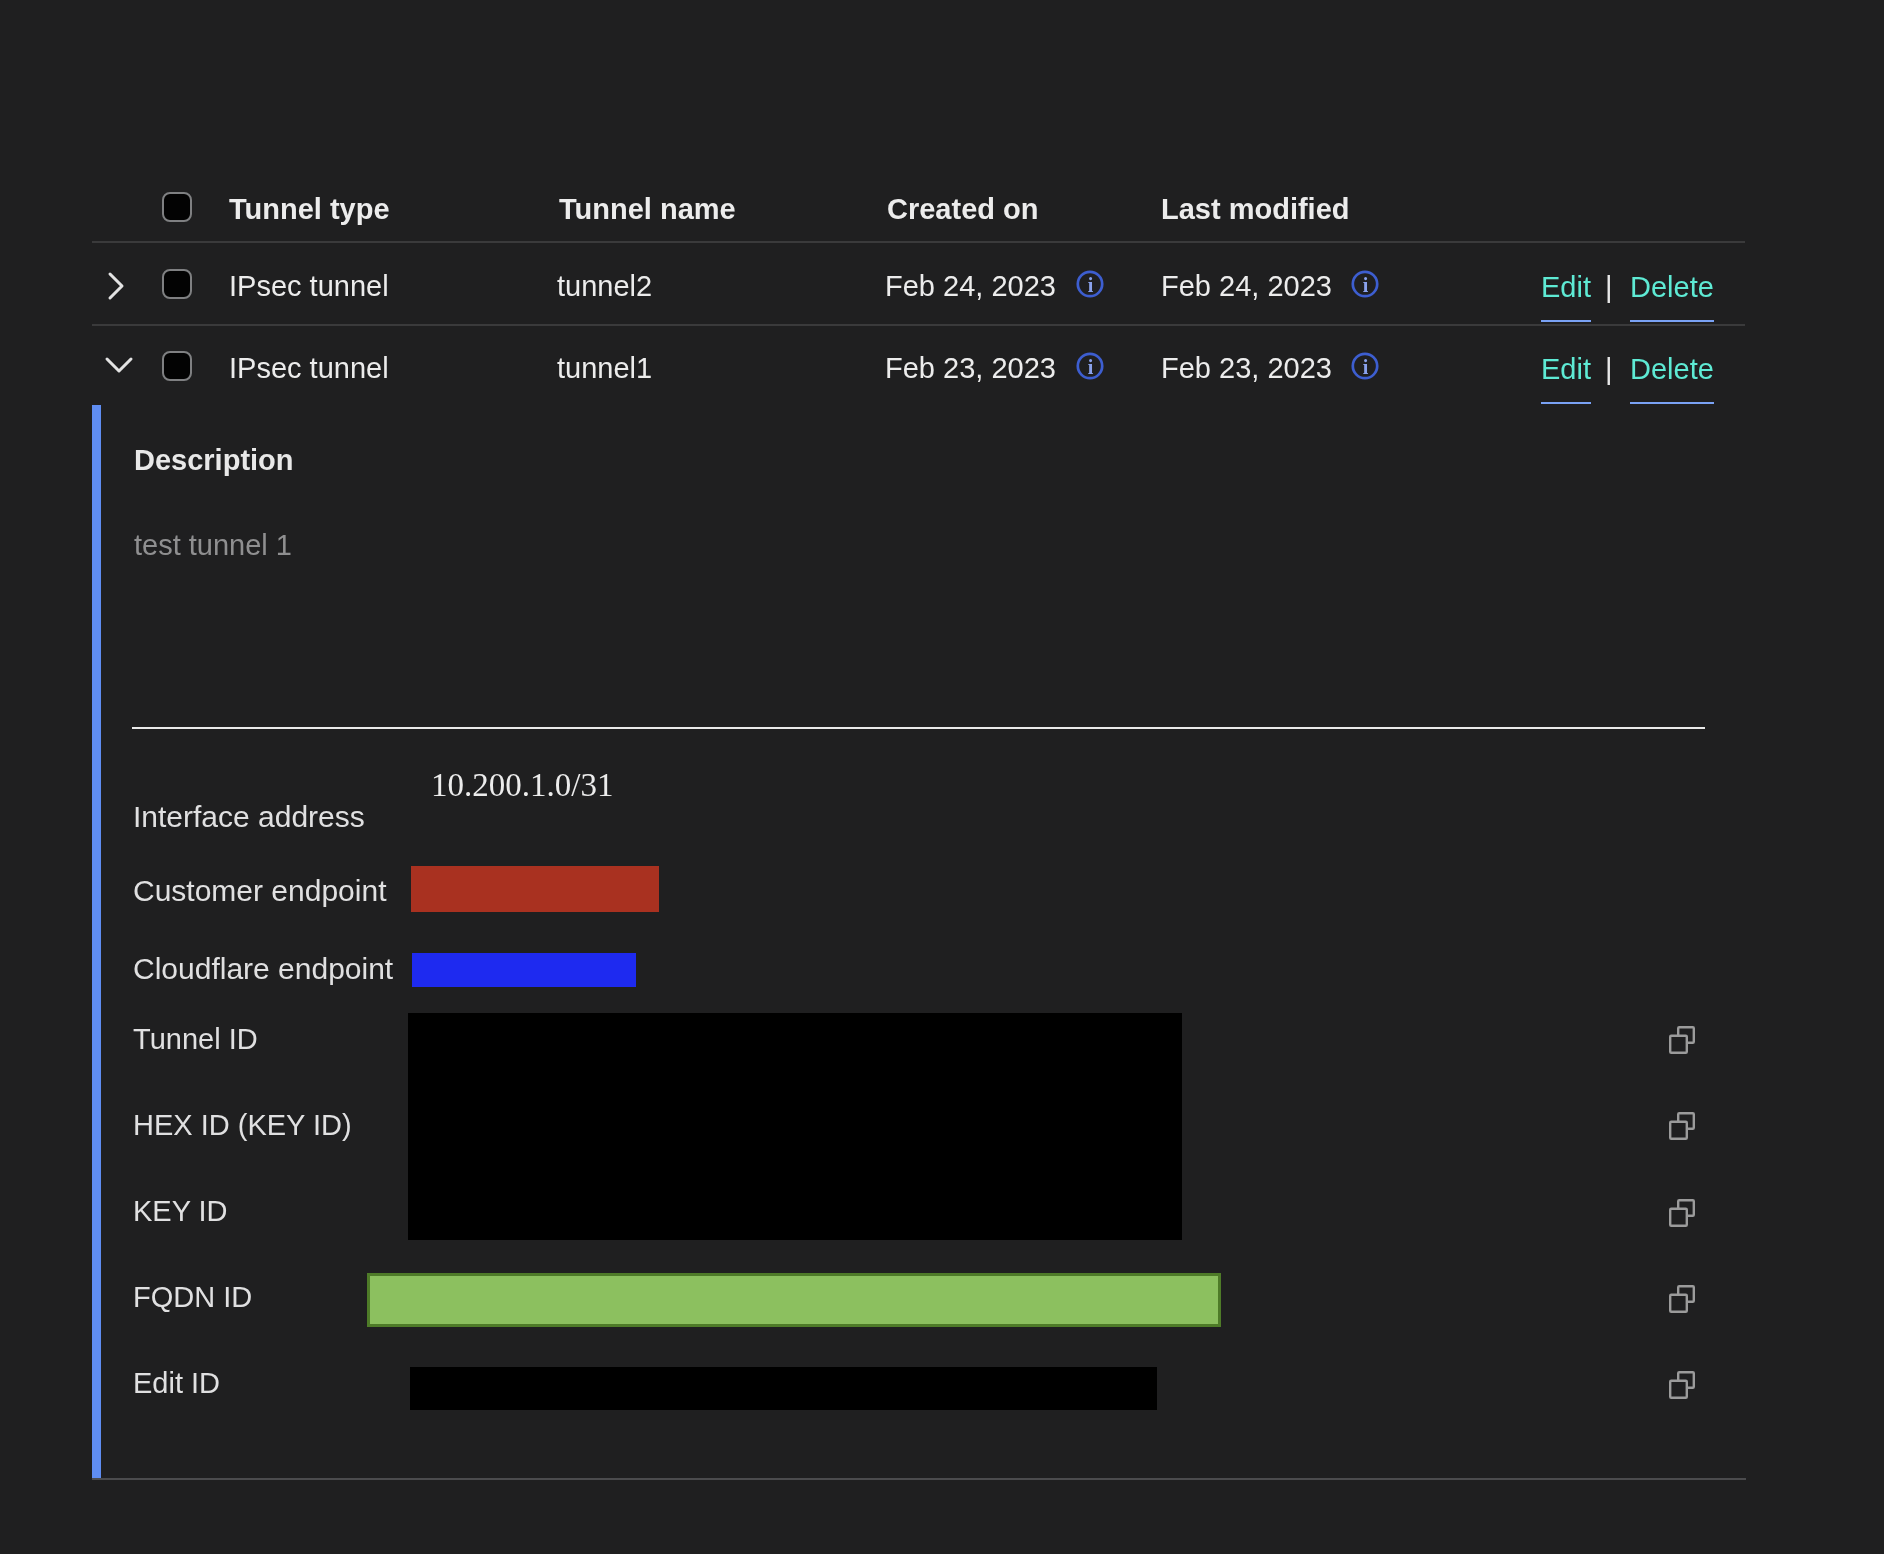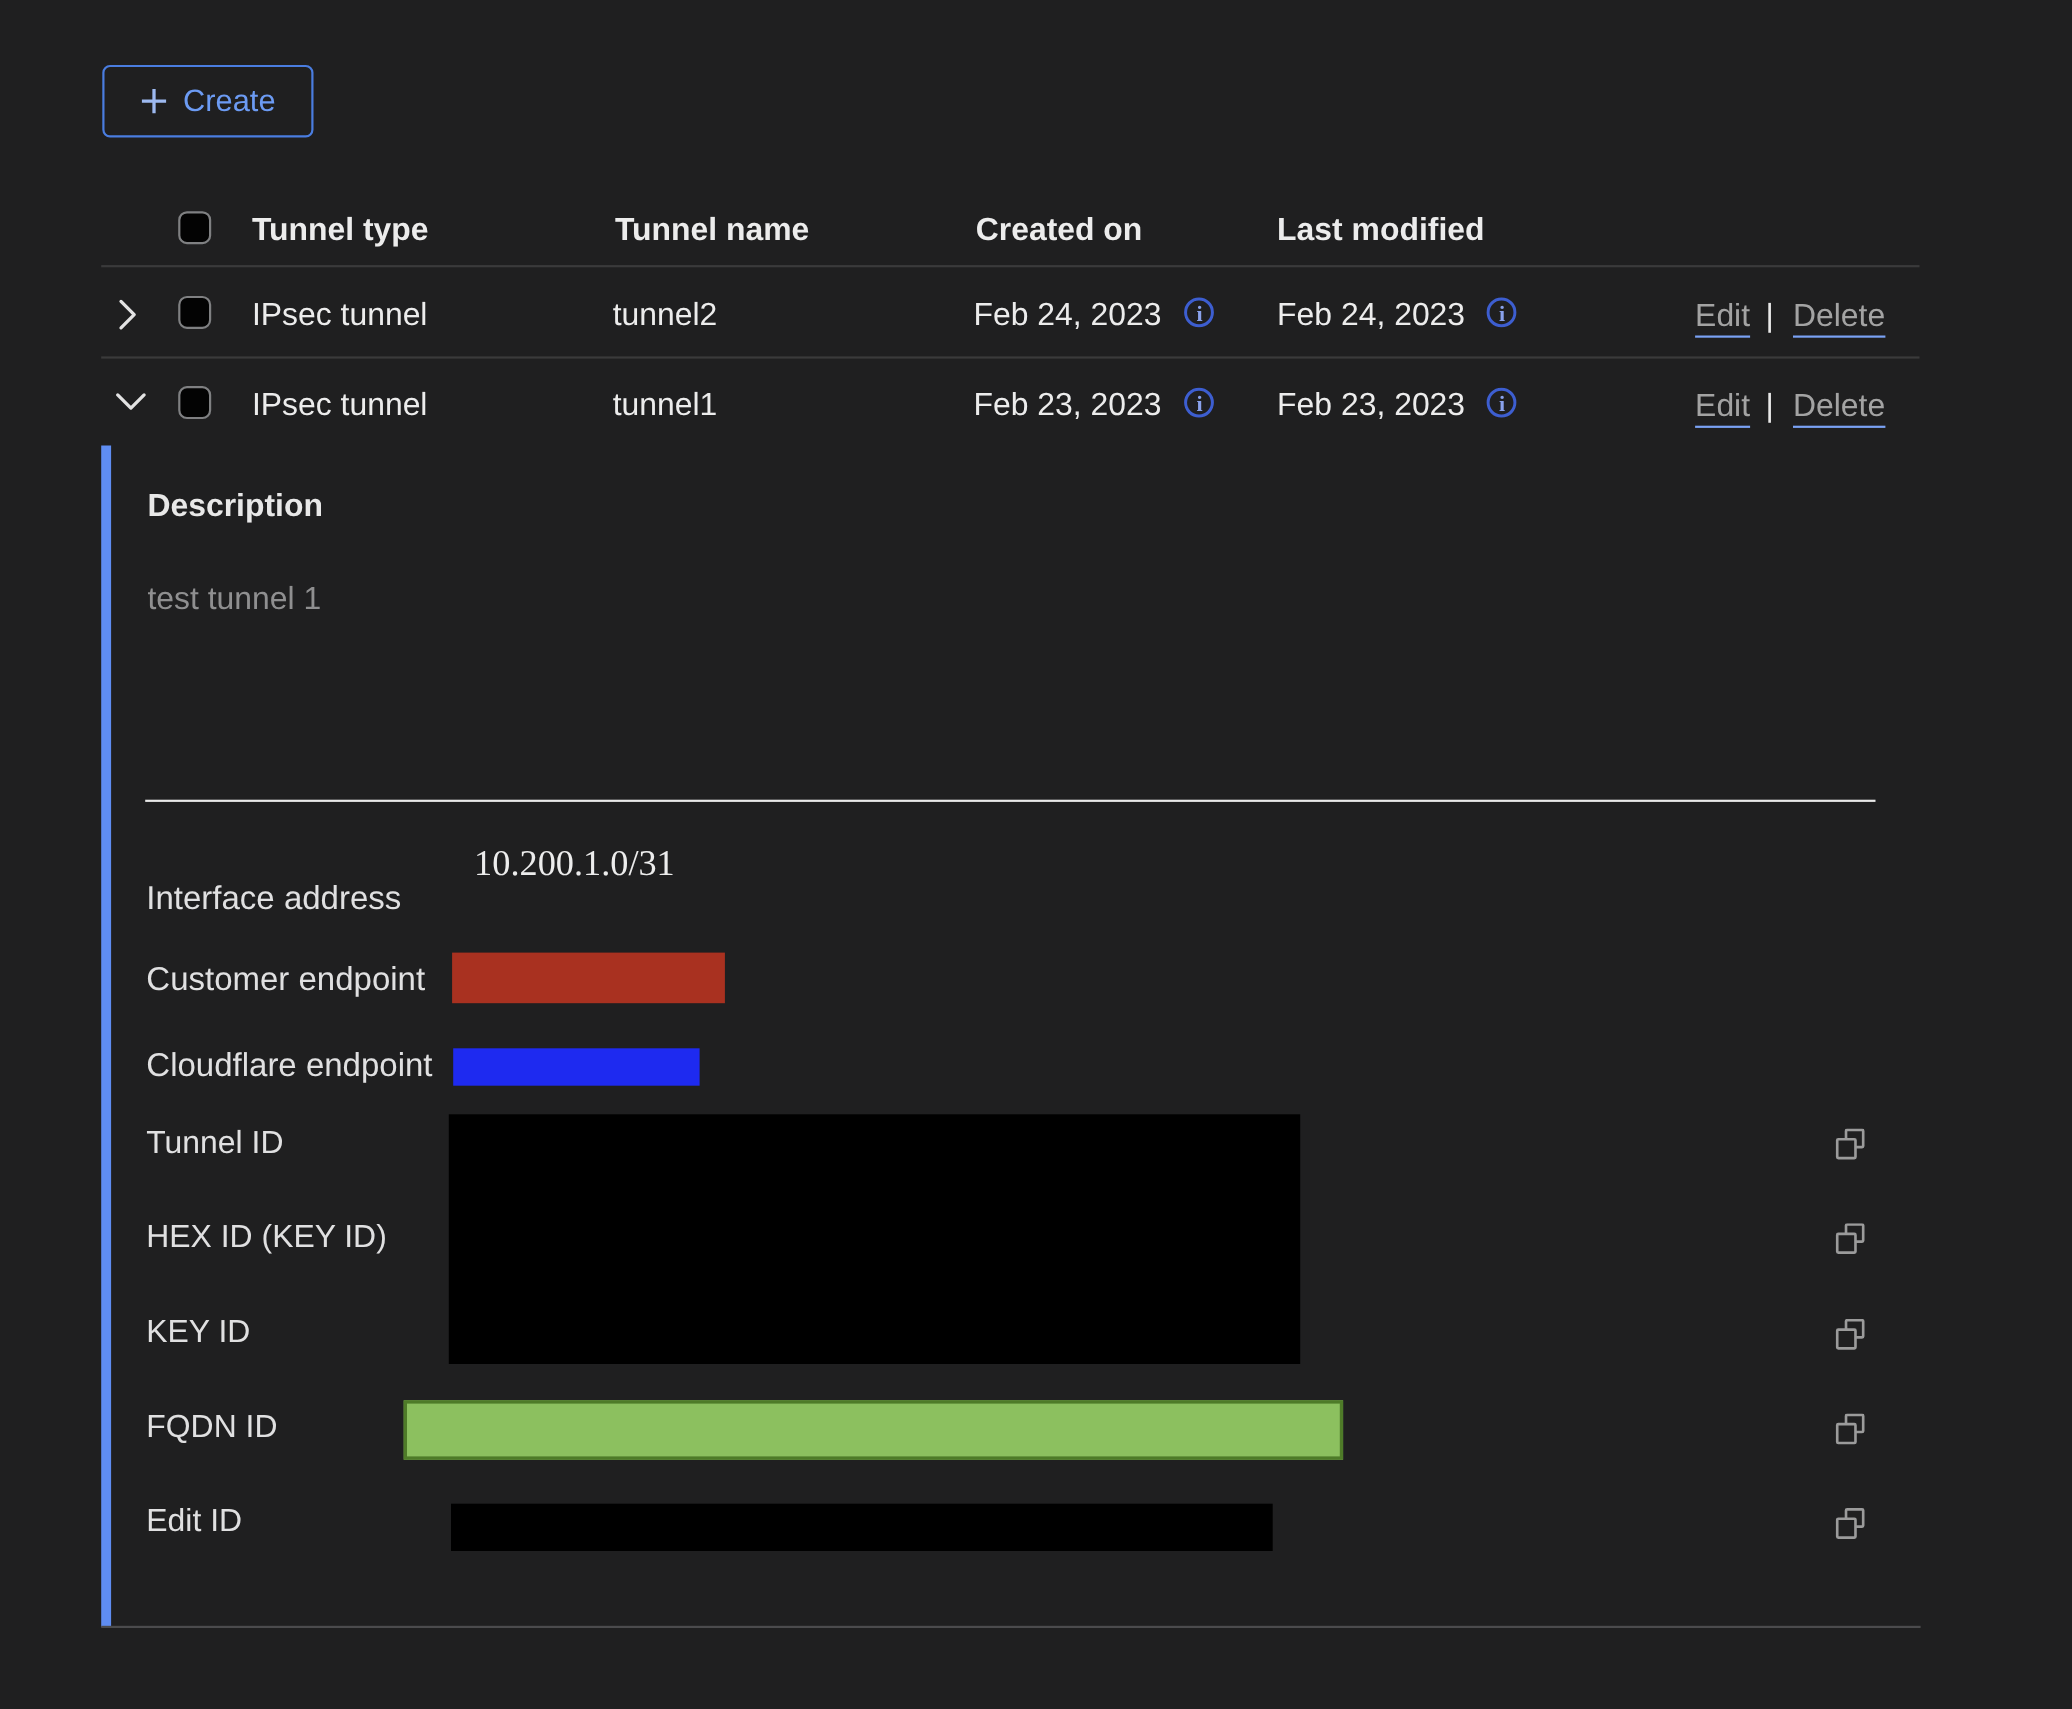--- a/index.html
+++ b/index.html
@@ -6,34 +6,28 @@
   .page{position:relative;width:1884px;height:1554px;background:#1f1f20;overflow:hidden;
         font-family:"Liberation Sans",sans-serif;-webkit-font-smoothing:antialiased;}
   .abs{position:absolute;}
   .txt{position:absolute;font-size:29px;line-height:30px;color:#ececec;white-space:nowrap;}
   .bold{font-weight:bold;}
   .btn{position:absolute;box-sizing:border-box;border:2px solid #4a7de0;border-radius:7px;
        display:flex;align-items:center;justify-content:center;color:#6c9bf3;}
   .sep{position:absolute;background:#3a3a3b;height:2px;}
   .cb{position:absolute;box-sizing:border-box;width:30px;height:30px;border:2px solid #7f8082;
       border-radius:8px;background:#030303;left:162px;}
-  .link{position:absolute;font-size:29px;line-height:30px;color:#a3a3a3;border-bottom:2px solid #7aa2f5;
-        padding-bottom:3px;}
+  .link{position:absolute;font-size:29px;line-height:30px;color:#5eead4;border-bottom:2px solid #7aa2f5;
+        padding-bottom:18px;}
   .redact{position:absolute;}
 </style>
 </head>
 <body>
 <div class="page">
 
-  <div class="btn" style="left:93px;top:59px;width:192px;height:66px;">
-    <svg width="26" height="26" viewBox="0 0 26 26" style="margin-right:13px;">
-      <path d="M13 2 V24 M2 13 H24" stroke="#9db9f0" stroke-width="3" fill="none"></path>
-    </svg>
-    <span style="font-size:28px;">Create</span>
-  </div>
 
   <div class="cb" style="top:192px;"></div>
   <div class="txt bold" style="left:229px;top:194px;">Tunnel type</div>
   <div class="txt bold" style="left:559px;top:194px;">Tunnel name</div>
   <div class="txt bold" style="left:887px;top:194px;">Created on</div>
   <div class="txt bold" style="left:1161px;top:194px;">Last modified</div>
   <div class="sep" style="left:92px;top:241px;width:1653px;"></div>
 
   <svg class="abs" style="left:107px;top:271px;" width="18" height="30" viewBox="0 0 18 30">
     <path d="M3 3 L15 15 L3 27" stroke="#e3e3e3" stroke-width="3" fill="none" stroke-linecap="round" stroke-linejoin="round"></path>

